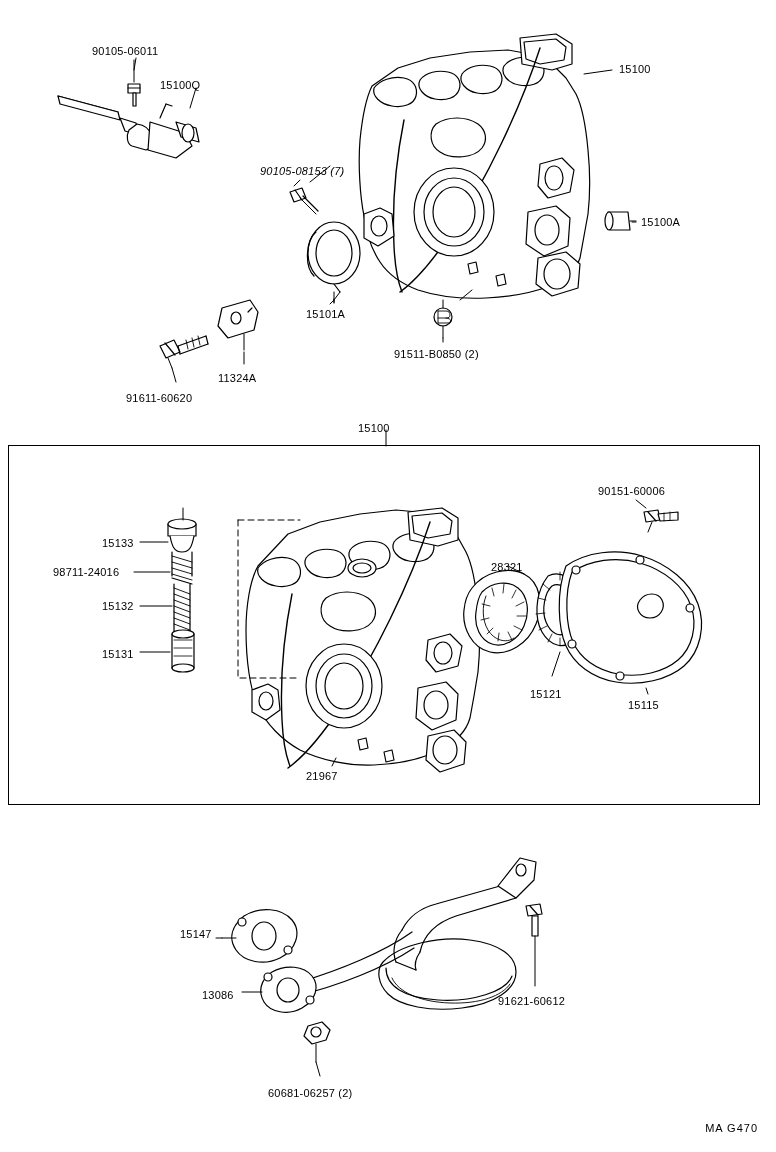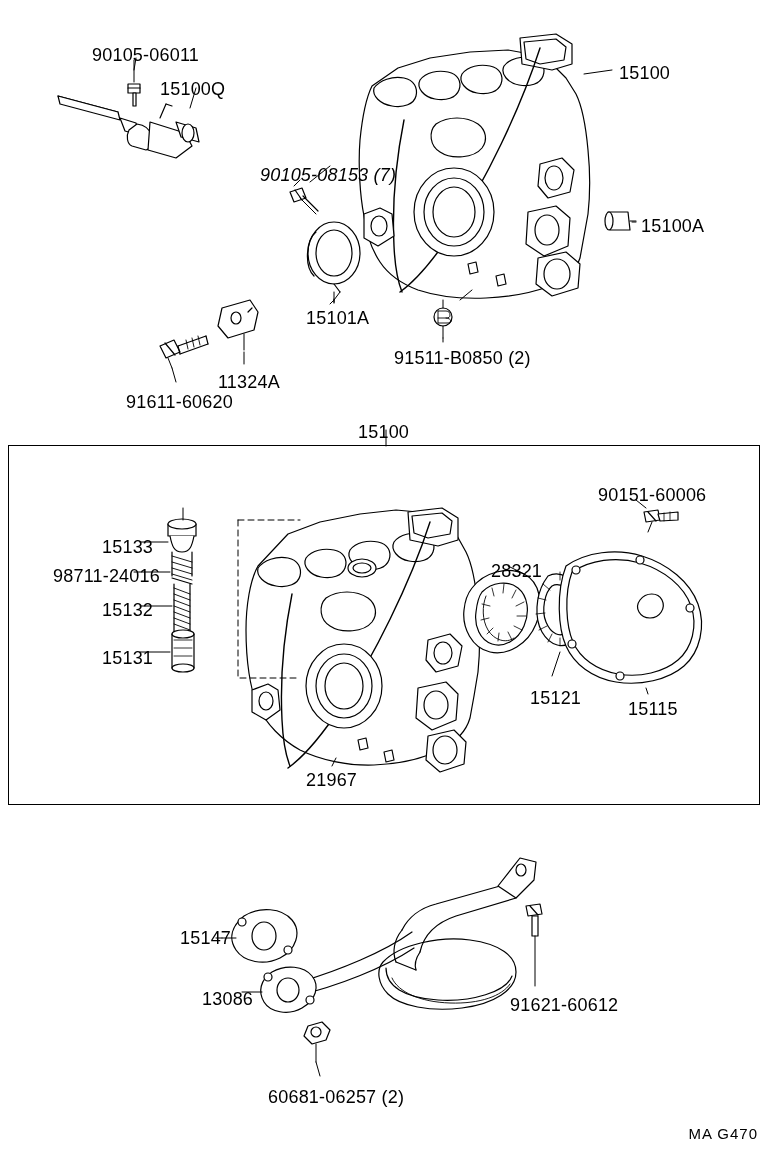--- a/index.html
+++ b/index.html
@@ -28,26 +28,26 @@
     pointer-events: none;
   }
   .lbl {
     position: absolute;
     font-family: "Liberation Sans", sans-serif;
     font-size: 13px;
     letter-spacing: 0.2px;
     white-space: nowrap;
     color: #000;
   }
-  .lbl.code  { font-size: 18px; }
+  .lbl.code  { font-size: 11px; }
   .footer {
     position: absolute;
     right: 18px;
-    bottom: 10px;
-    font-size: 15px;
+    bottom: 18px;
+    font-size: 11px;
     letter-spacing: 1px;
     font-family: "Liberation Sans", sans-serif;
   }
   .framebox {
     position: absolute;
     border: 1.5px solid #000;
     box-sizing: border-box;
   }
 </style>
 </head>
@@ -309,18 +309,18 @@
   <span class="lbl code" style="left:53px; top:566px;">98711-24016</span>
   <span class="lbl code" style="left:491px; top:561px;">28321</span>
   <span class="lbl code" style="left:102px; top:600px;">15132</span>
   <span class="lbl code" style="left:102px; top:648px;">15131</span>
   <span class="lbl code" style="left:530px; top:688px;">15121</span>
   <span class="lbl code" style="left:628px; top:699px;">15115</span>
   <span class="lbl code" style="left:306px; top:770px;">21967</span>
 
   <span class="lbl code" style="left:180px; top:928px;">15147</span>
   <span class="lbl code" style="left:202px; top:989px;">13086</span>
-  <span class="lbl code" style="left:510px; top:995px;">91621-60612</span>
+  <span class="lbl code" style="left:498px; top:995px;">91621-60612</span>
   <span class="lbl code" style="left:268px; top:1087px;">60681-06257 (2)</span>
 
   <span class="footer">MA G470</span>
 
 </div>
 
 </body></html>

